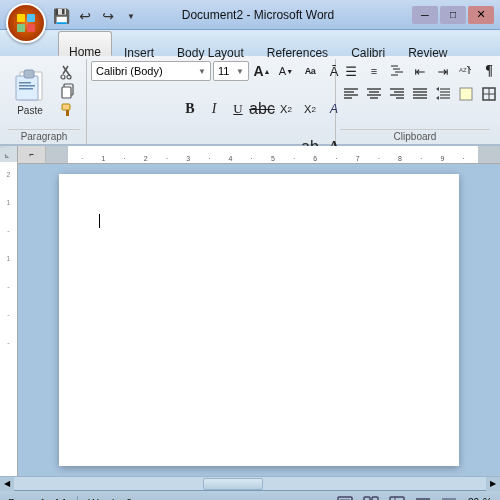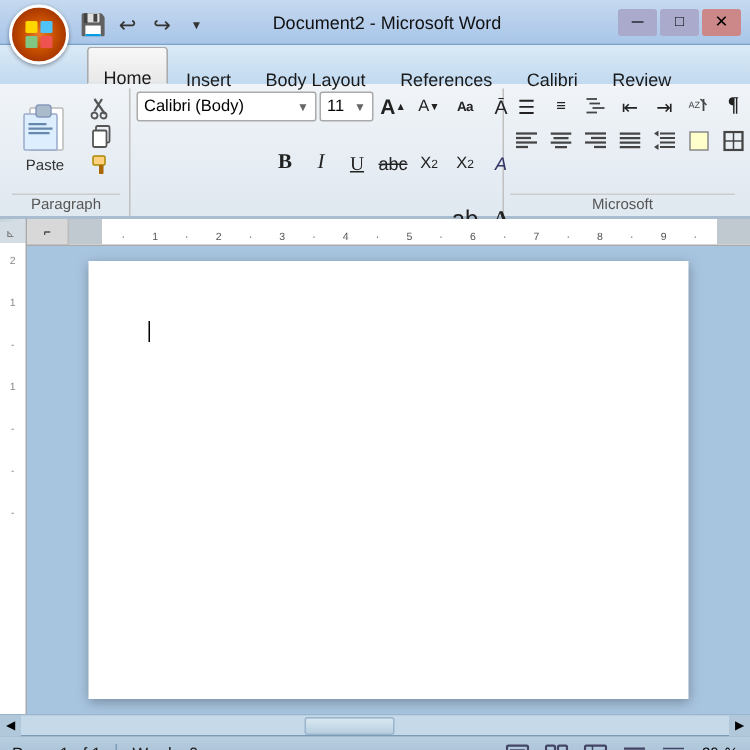--- a/index.html
+++ b/index.html
@@ -437,21 +437,21 @@
         <div class="icon-box grow-btn" title="Grow Font">A<sup style="font-size:7px;">▲</sup></div>
         <div class="icon-box shrink-btn" title="Shrink Font">A<sub style="font-size:7px;">▼</sub></div>
         <div class="icon-box caps-btn" title="Change Case">Aa</div>
         <div class="icon-box" title="Clear Formatting" style="font-size:13px;">Ā</div>
       </div>
 
       <div class="font-row">
         <div class="icon-box bold-btn" title="Bold" style="font-weight:bold; font-size:14px; font-family:serif;">B</div>
         <div class="icon-box italic-btn" title="Italic" style="font-style:italic; font-size:14px; font-family:serif;">I</div>
         <div class="icon-box underline-btn" title="Underline" style="font-size:13px; text-decoration:underline; font-family:serif;">U</div>
-        <div class="icon-box" title="Strikethrough" style="font-size:12px; text-decoration:line-through;">abc</div>
+        <div class="icon-box" title="Strikethrough" style="font-size:16px; text-decoration:line-through;">abc</div>
         <div class="icon-box" title="Subscript" style="font-size:11px;">X<sub style="font-size:8px;">2</sub></div>
         <div class="icon-box" title="Superscript" style="font-size:11px;">X<sup style="font-size:8px;">2</sup></div>
         <div class="icon-box" title="Text Effects" style="font-size:12px; font-style:italic; color:#336;">A</div>
       </div>
 
       <div class="font-row">
         <div class="icon-box" title="Text Highlight Color" style="position:relative; font-size:16px;">
           <span>ab</span>
           <div style="width:14px;height:3px;background:yellow;position:absolute;bottom:2px;left:4px;"></div>
         </div>
@@ -539,21 +539,21 @@
         </div>
         <div class="icon-box" title="Borders">
           <svg width="14" height="14" viewBox="0 0 14 14">
             <rect x="1" y="1" width="12" height="12" fill="none" stroke="#444" stroke-width="1.5"></rect>
             <line x1="1" y1="7" x2="13" y2="7" stroke="#444" stroke-width="1"></line>
             <line x1="7" y1="1" x2="7" y2="13" stroke="#444" stroke-width="1"></line>
           </svg>
         </div>
       </div>
     </div>
-    <div class="group-label">Microsoft</div>
+    <div class="group-label">Clipboard</div>
   </div>
 
 </div>
 
 <div style="display:flex; height: calc(500px - 30px - 26px - 90px - 24px);">
 
   <div style="width:18px; background:linear-gradient(to right, #c8d4dc, #d8e0e8); border-right:1px solid #aaa; display:flex; flex-direction:column; align-items:center; padding-top:2px; overflow:hidden;">
     <div style="width:100%; background:#d4dce4; height:14px; display:flex; align-items:center; justify-content:center;">
       <svg width="12" height="12">
           <text x="1" y="9" font-size="7" fill="#666">⊾</text>

